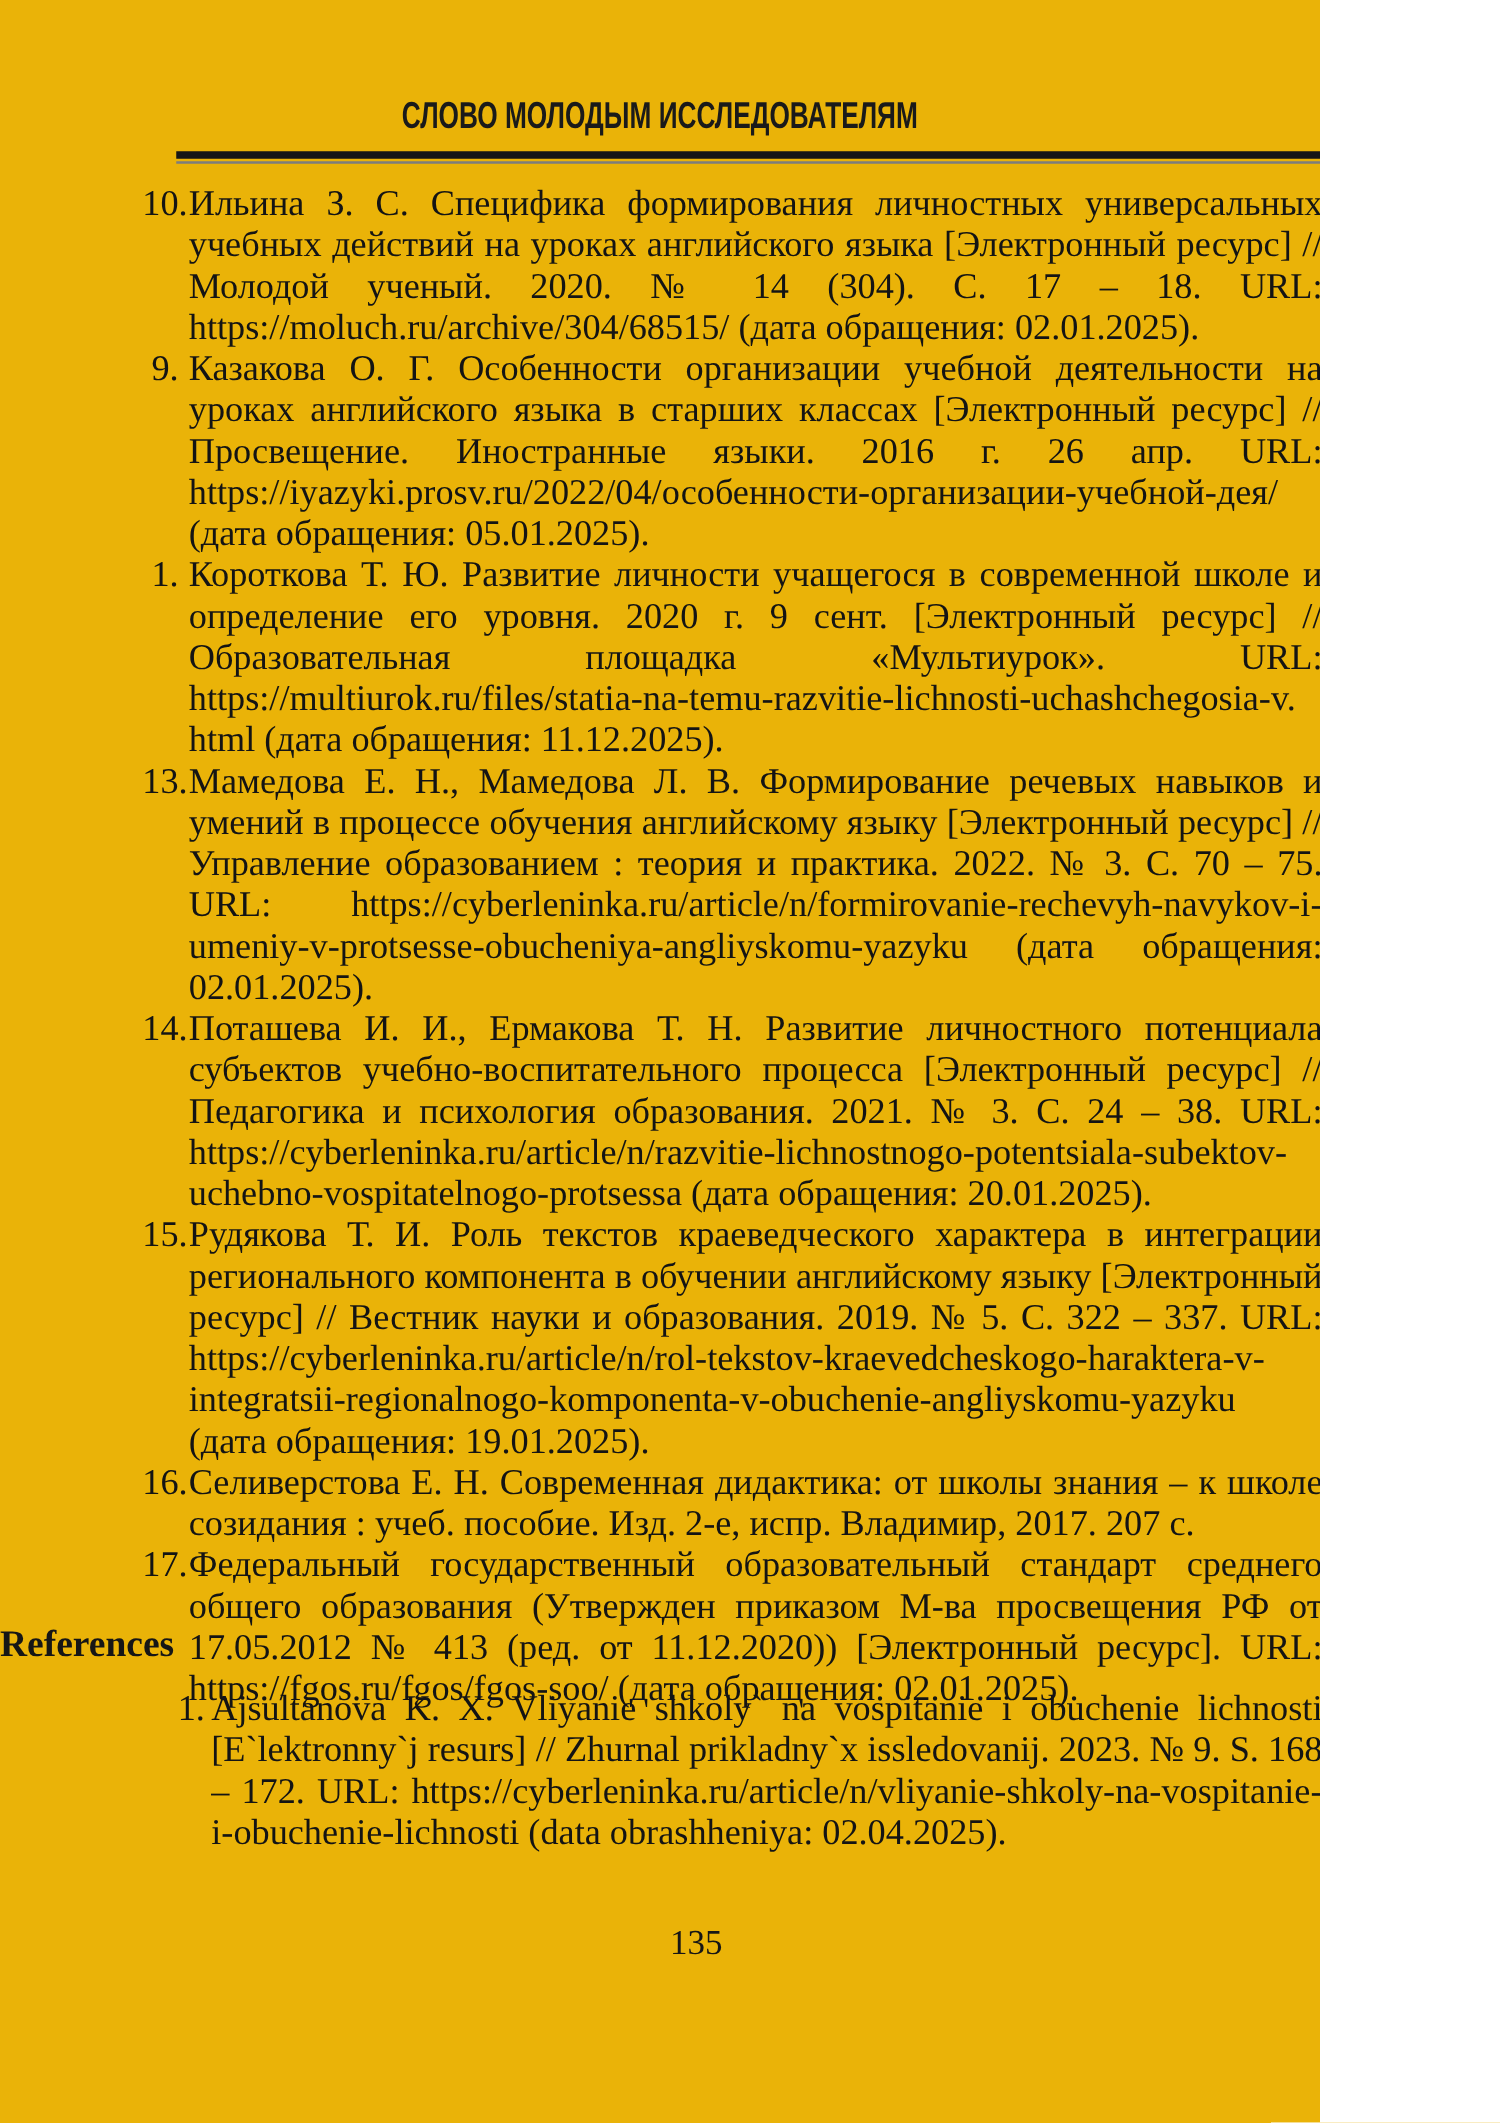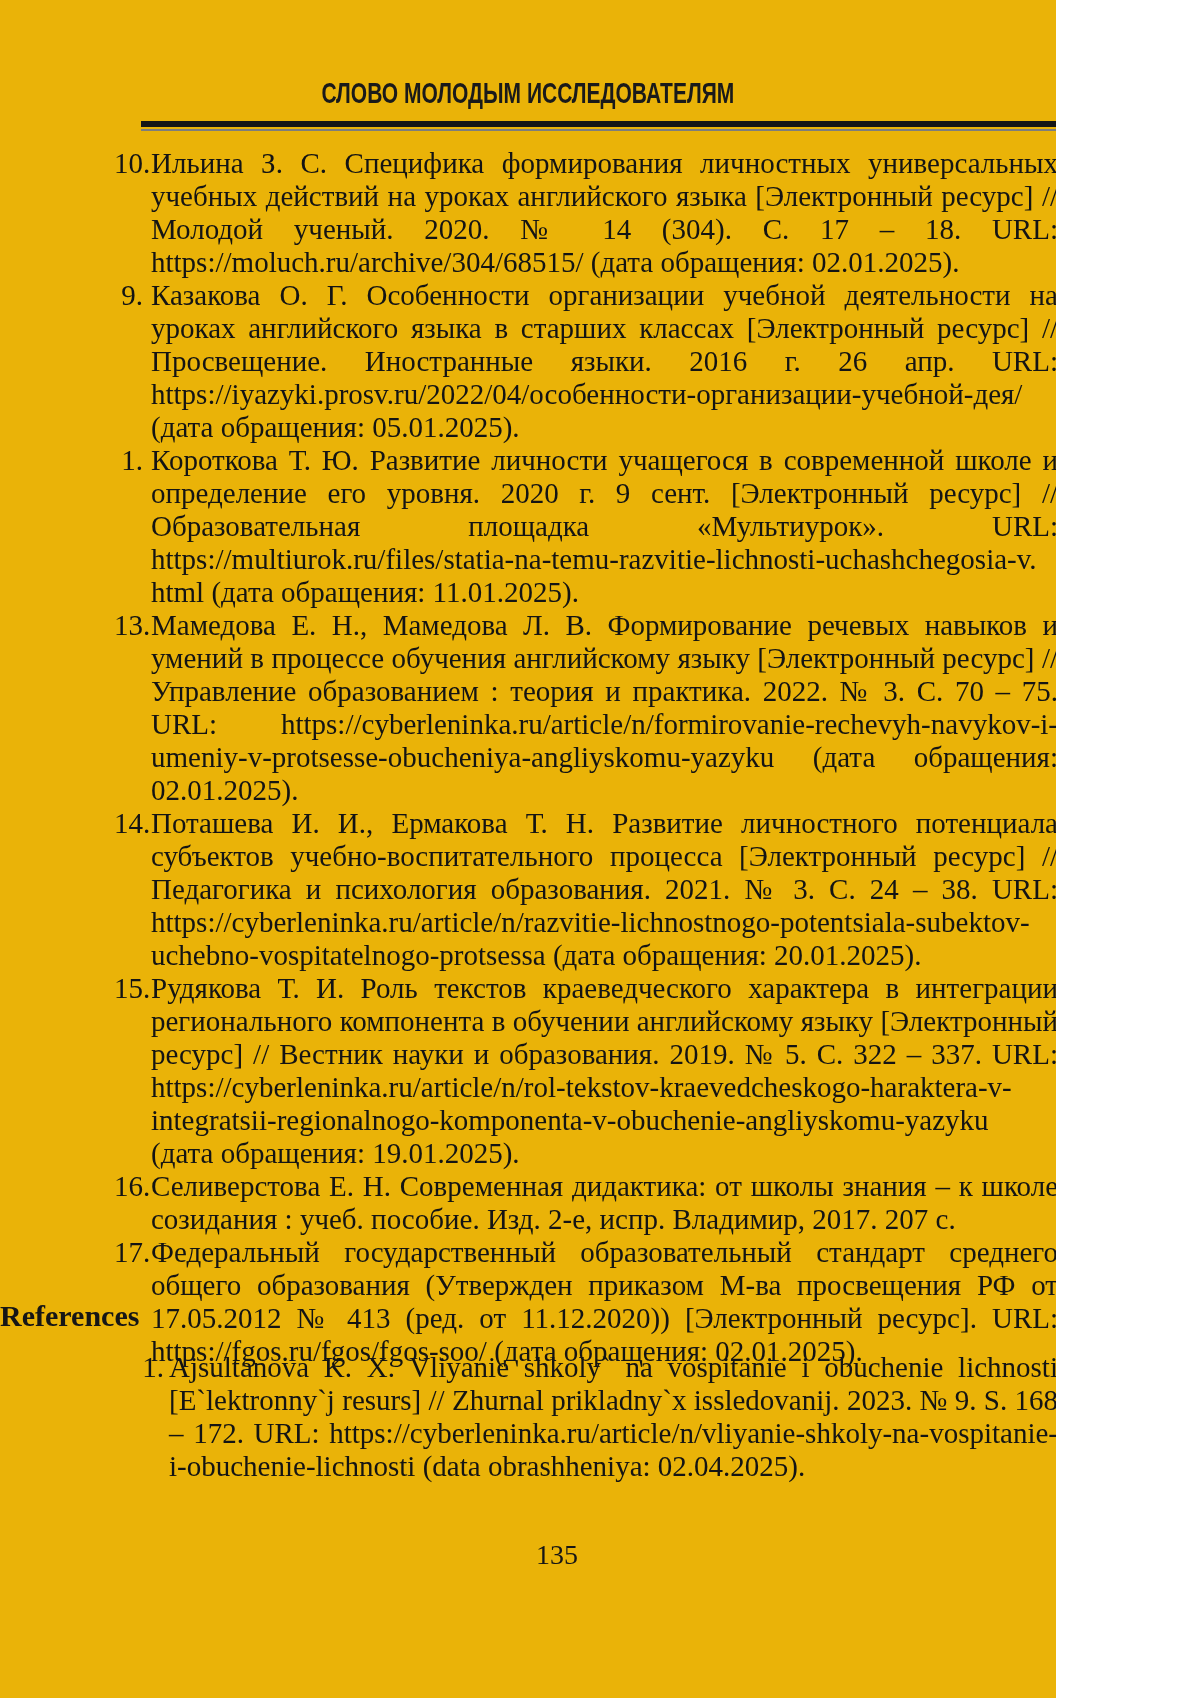--- a/index.html
+++ b/index.html
@@ -108,21 +108,21 @@
     <div class="bib-item">
       <div class="num">10.</div>
       <div class="txt">Ильина З. С. Специфика формирования личностных универсальных учебных действий на уроках английского языка [Электронный ресурс] // Молодой ученый. 2020. № 14 (304). С. 17 – 18. URL: https://moluch.ru/archive/304/68515/ (дата обращения: 02.01.2025).</div>
     </div>
     <div class="bib-item">
       <div class="num">9.</div>
       <div class="txt">Казакова О. Г. Особенности организации учебной деятельности на уроках английского языка в старших классах [Электронный ресурс] // Просвещение. Иностранные языки. 2016 г. 26 апр. URL: https://iyazyki.prosv.ru/2022/04/особенности-организации-учебной-дея/ (дата обращения: 05.01.2025).</div>
     </div>
     <div class="bib-item">
       <div class="num">1.</div>
-      <div class="txt">Короткова Т. Ю. Развитие личности учащегося в современной школе и определение его уровня. 2020 г. 9 сент. [Электронный ресурс] // Образовательная площадка «Мультиурок». URL: https://multiurok.ru/files/statia-na-temu-razvitie-lichnosti-uchashchegosia-v. html (дата обращения: 11.01.2025).</div>
+      <div class="txt">Короткова Т. Ю. Развитие личности учащегося в современной школе и определение его уровня. 2020 г. 9 сент. [Электронный ресурс] // Образовательная площадка «Мультиурок». URL: https://multiurok.ru/files/statia-na-temu-razvitie-lichnosti-uchashchegosia-v. html (дата обращения: 11.12.2025).</div>
     </div>
     <div class="bib-item">
       <div class="num">13.</div>
       <div class="txt">Мамедова Е. Н., Мамедова Л. В. Формирование речевых навыков и умений в процессе обучения английскому языку [Электронный ресурс] // Управление образованием : теория и практика. 2022. № 3. С. 70 – 75. URL: https://cyberleninka.ru/article/n/formirovanie-rechevyh-navykov-i-umeniy-v-protsesse-obucheniya-angliyskomu-yazyku (дата обращения: 02.01.2025).</div>
     </div>
     <div class="bib-item">
       <div class="num">14.</div>
       <div class="txt">Поташева И. И., Ермакова Т. Н. Развитие личностного потенциала субъектов учебно-воспитательного процесса [Электронный ресурс] // Педагогика и психология образования. 2021. № 3. С. 24 – 38. URL: https://cyberleninka.ru/article/n/razvitie-lichnostnogo-potentsiala-subektov-uchebno-vospitatelnogo-protsessa (дата обращения: 20.01.2025).</div>
     </div>
     <div class="bib-item">

